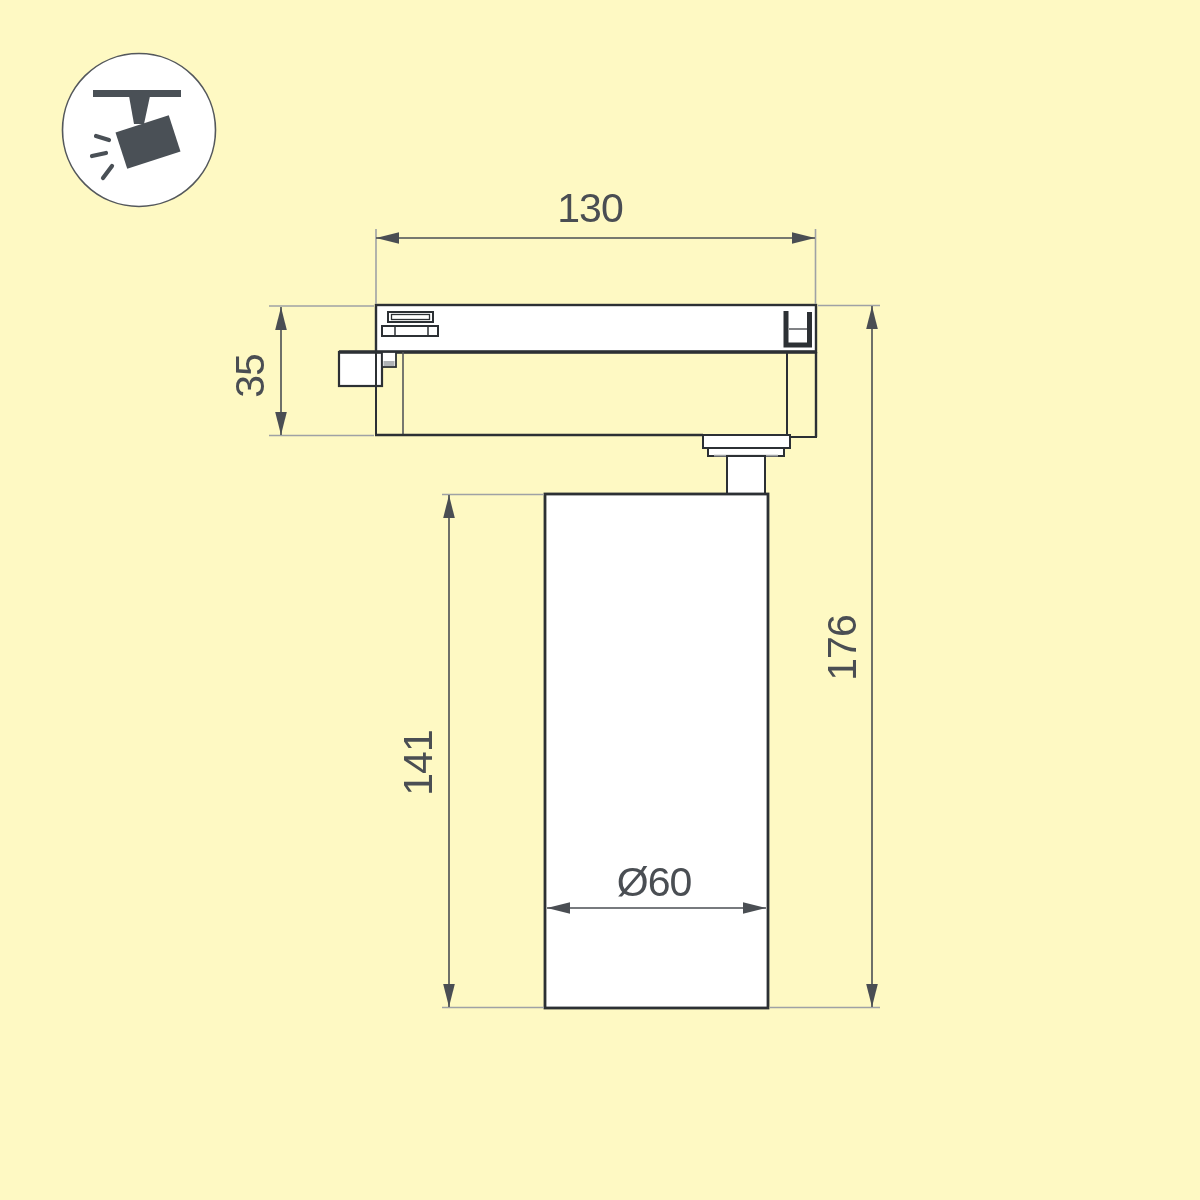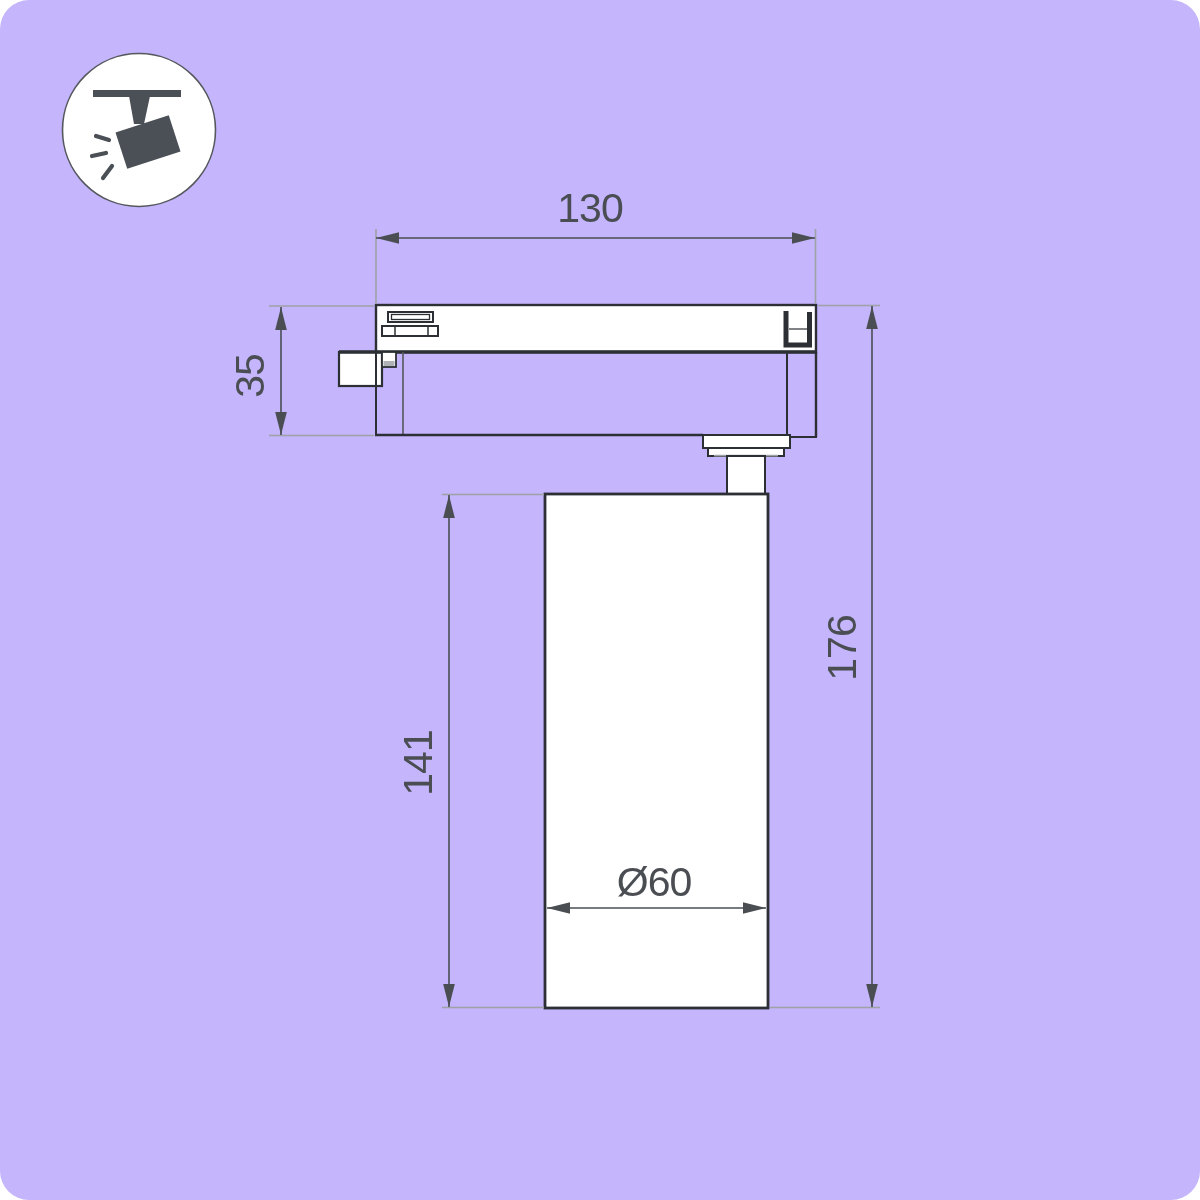--- a/index.html
+++ b/index.html
@@ -1,16 +1,16 @@
 <!DOCTYPE html>
 <html><head>
 <meta charset="utf-8">
 <style>
   html,body{margin:0;padding:0;background:#ffffff;}
-  .stage{position:relative;width:1200px;height:1200px;background:#c4b5fd;overflow:hidden;border-radius:29px;}
+  .stage{position:relative;width:1200px;height:1200px;background:#fef9c3;overflow:hidden;}
   svg{display:block;}
   .t{font-family:"Liberation Sans","DejaVu Sans",sans-serif;font-size:41px;fill:#4a4e53;
      text-anchor:middle;letter-spacing:-1px;}
   .ol{stroke:#2c3034;fill:none;}
   .olw{stroke:#2c3034;fill:#ffffff;}
   .dim{stroke:#4a4e53;fill:none;stroke-width:1.6;}
   .ext{stroke:#9fa2a5;fill:none;stroke-width:1.6;}
   .arr{fill:#4a4e53;stroke:none;}
   .icn{fill:#4a5056;stroke:none;}
 </style>

